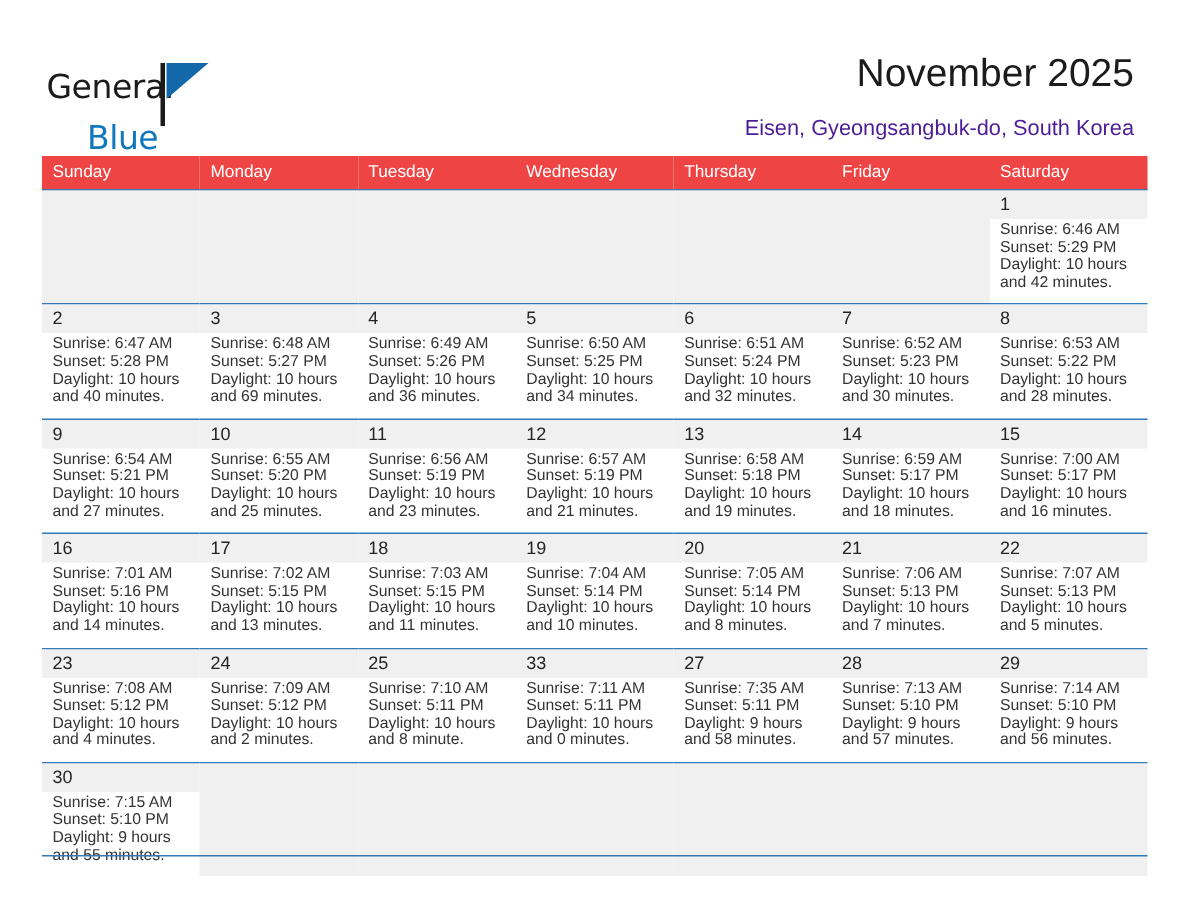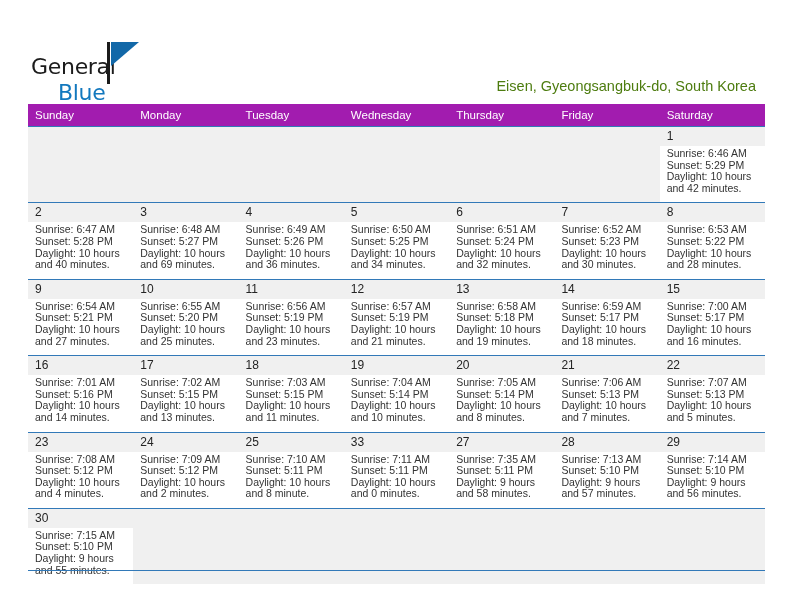--- a/index.html
+++ b/index.html
@@ -32,21 +32,21 @@
   .logo {
     position: absolute;
     left: 31px;
     top: 38px;
     width: 130px;
     height: 50px;
   }
   .logo-general {
     position: absolute;
     left: 0;
-    top: 16px;
+    top: 8px;
     font-size: 22px;
     letter-spacing: -0.3px;
     color: #1b1b1b;
     font-family: "DejaVu Sans", sans-serif;
   }
   .logo-blue {
     position: absolute;
     left: 27px;
     top: 22px;
     font-size: 22px;
@@ -81,37 +81,37 @@
     color: #1b1b1b;
     text-align: right;
     white-space: nowrap;
     font-family: "Liberation Sans", sans-serif;
   }
   .subtitle {
     position: absolute;
     right: 36px;
     top: 78px;
     font-size: 14.5px;
-    color: #4d7c0f;
+    color: #4c1d95;
     text-align: right;
     white-space: nowrap;
     font-family: "Liberation Sans", sans-serif;
   }
 
   
   .calendar {
     position: absolute;
     left: 28px;
     top: 104px;
     width: 737px;
     border-collapse: collapse;
     table-layout: fixed;
   }
   .calendar th {
-    background: #a21caf;
+    background: #ef4444;
     color: #ffffff;
     font-size: 11.5px;
     font-weight: normal;
     text-align: left;
     padding: 5px 0 5px 7px;
     height: 12px;
     border: none;
   }
   .calendar td {
     vertical-align: top;
@@ -164,20 +164,21 @@
 
   <div class="header">
 
     <div class="logo">
       <span class="logo-general">General</span>
       <span class="logo-bar"></span>
       <span class="logo-triangle"></span>
       <span class="logo-blue">Blue</span>
     </div>
 
+    <div class="title">November 2025</div>
     <div class="subtitle">Eisen, Gyeongsangbuk-do, South Korea</div>
   </div>
 
   <table class="calendar">
     <thead>
       <tr>
         <th>Sunday</th>
         <th>Monday</th>
         <th>Tuesday</th>
         <th>Wednesday</th>

